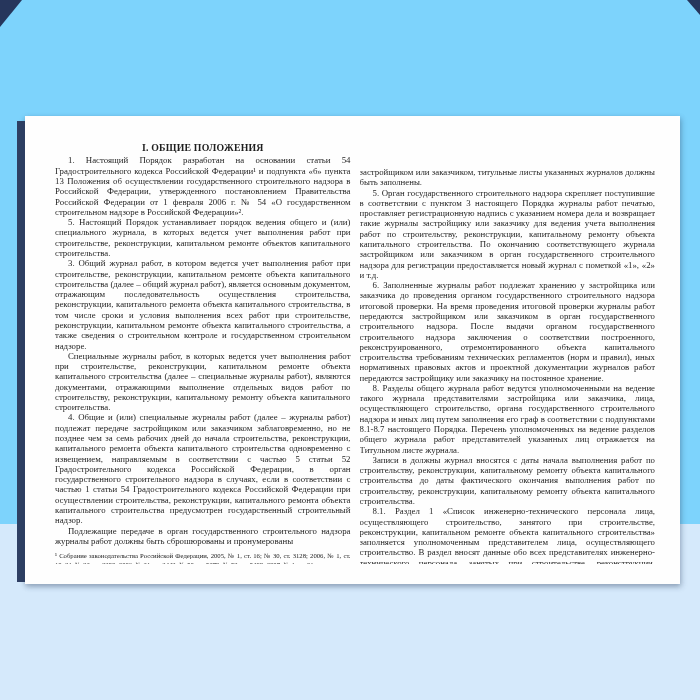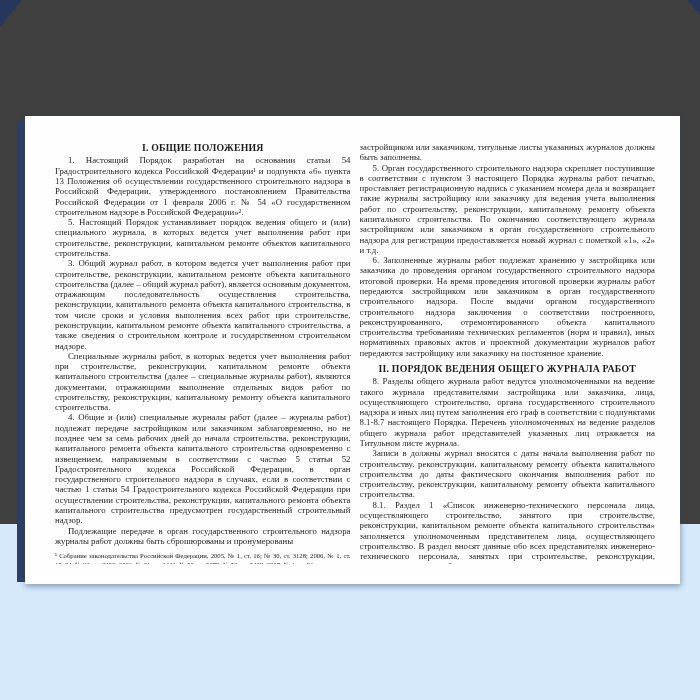--- a/index.html
+++ b/index.html
@@ -1,21 +1,21 @@
 <!DOCTYPE html>
 <html><head>
 <meta charset="utf-8">
 <style>
   html, body { margin:0; padding:0; }
   body {
     width:700px; height:700px; overflow:hidden;
     background:#d5e9fb;
     font-family:"Liberation Serif","DejaVu Serif",serif;
   }
-  .canvas { position:relative; width:700px; height:524px; background:#404040; }
+  .canvas { position:relative; width:700px; height:524px; background:#7dd3fc; }
 
   .corner { position:absolute; background:#26365c; }
   .corner-tl { top:0; left:0; width:22px; height:27px; clip-path:polygon(0 0,100% 0,0 100%); }
   .corner-tr { top:0; right:0; width:13px; height:15px; clip-path:polygon(0 0,100% 0,100% 100%); }
 
   .page-backing { position:absolute; left:17px; top:121px; width:14px; height:461px; background:#2e3f63; }
 
   .page {
     position:absolute; left:25px; top:116px; width:655px; height:468px;
     background:#fefefe; box-sizing:border-box;
@@ -25,21 +25,21 @@
   }
 
   .col {
     flex:1 1 0; overflow:hidden;
     font-size:8.8px; line-height:1.17; text-align:justify;
     color:#1e1e1e;
   }
   .col-left { display:flex; flex-direction:column; }
 
   .para { margin:0; text-indent:13px; }
-  .para.no-indent { text-indent:0; }
+  .para.no-indent { text-indent:0;margin-top:25px; }
 
   .sec-heading {
     font-size:9.8px; font-weight:bold; text-align:center;
     margin:0 0 2px 0; text-indent:0; letter-spacing:0.2px;
   }
   .sec-heading.mid { margin:5px 0 2px 0; }
 
   .footnotes { margin-top:auto; padding-top:6px; }
   .fn { margin:0; font-size:6.7px; line-height:1.3; text-indent:0; text-align:justify; color:#222; }
 </style>
@@ -64,20 +64,19 @@
       <div class="footnotes">
         <p class="fn">¹ Собрание законодательства Российской Федерации, 2005, № 1, ст. 16; № 30, ст. 3128; 2006, № 1, ст. 10, 21, № 23, ст. 2380; 2006, № 31, ст. 3442; № 50, ст. 5279; № 52, ст. 5498; 2007, № 1, ст. 21.</p>
 
       </div>
     </div>
 
     <div class="col col-right">
       <p class="para no-indent">застройщиком или заказчиком, титульные листы указанных журналов должны быть заполнены.</p>
       <p class="para">5. Орган государственного строительного надзора скрепляет поступившие в соответствии с пунктом 3 настоящего Порядка журналы работ печатью, проставляет регистрационную надпись с указанием номера дела и возвращает такие журналы застройщику или заказчику для ведения учета выполнения работ по строительству, реконструкции, капитальному ремонту объекта капитального строительства. По окончанию соответствующего журнала застройщиком или заказчиком в орган государственного строительного надзора для регистрации предоставляется новый журнал с пометкой «1», «2» и т.д.</p>
       <p class="para">6. Заполненные журналы работ подлежат хранению у застройщика или заказчика до проведения органом государственного строительного надзора итоговой проверки. На время проведения итоговой проверки журналы работ передаются застройщиком или заказчиком в орган государственного строительного надзора. После выдачи органом государственного строительного надзора заключения о соответствии построенного, реконструированного, отремонтированного объекта капитального строительства требованиям технических регламентов (норм и правил), иных нормативных правовых актов и проектной документации журналов работ передаются застройщику или заказчику на постоянное хранение.</p>
-      <h2 class="sec-heading mid">II. ПОРЯДОК ВЕДЕНИЯ ОБЩЕГО ЖУРНАЛА РАБОТ</h2>
       <p class="para">8. Разделы общего журнала работ ведутся уполномоченными на ведение такого журнала представителями застройщика или заказчика, лица, осуществляющего строительство, органа государственного строительного надзора и иных лиц путем заполнения его граф в соответствии с подпунктами 8.1-8.7 настоящего Порядка. Перечень уполномоченных на ведение разделов общего журнала работ представителей указанных лиц отражается на Титульном листе журнала.</p>
       <p class="para">Записи в должны журнал вносятся с даты начала выполнения работ по строительству, реконструкции, капитальному ремонту объекта капитального строительства до даты фактического окончания выполнения работ по строительству, реконструкции, капитальному ремонту объекта капитального строительства.</p>
       <p class="para">8.1. Раздел 1 «Список инженерно-технического персонала лица, осуществляющего строительство, занятого при строительстве, реконструкции, капитальном ремонте объекта капитального строительства» заполняется уполномоченным представителем лица, осуществляющего строительство. В раздел вносят данные обо всех представителях инженерно-технического персонала, занятых при строительстве, реконструкции, капитальном ремонте объекта капитального строительства.</p>
     </div>
 
   </div>
 </div>
 
 </body></html>

